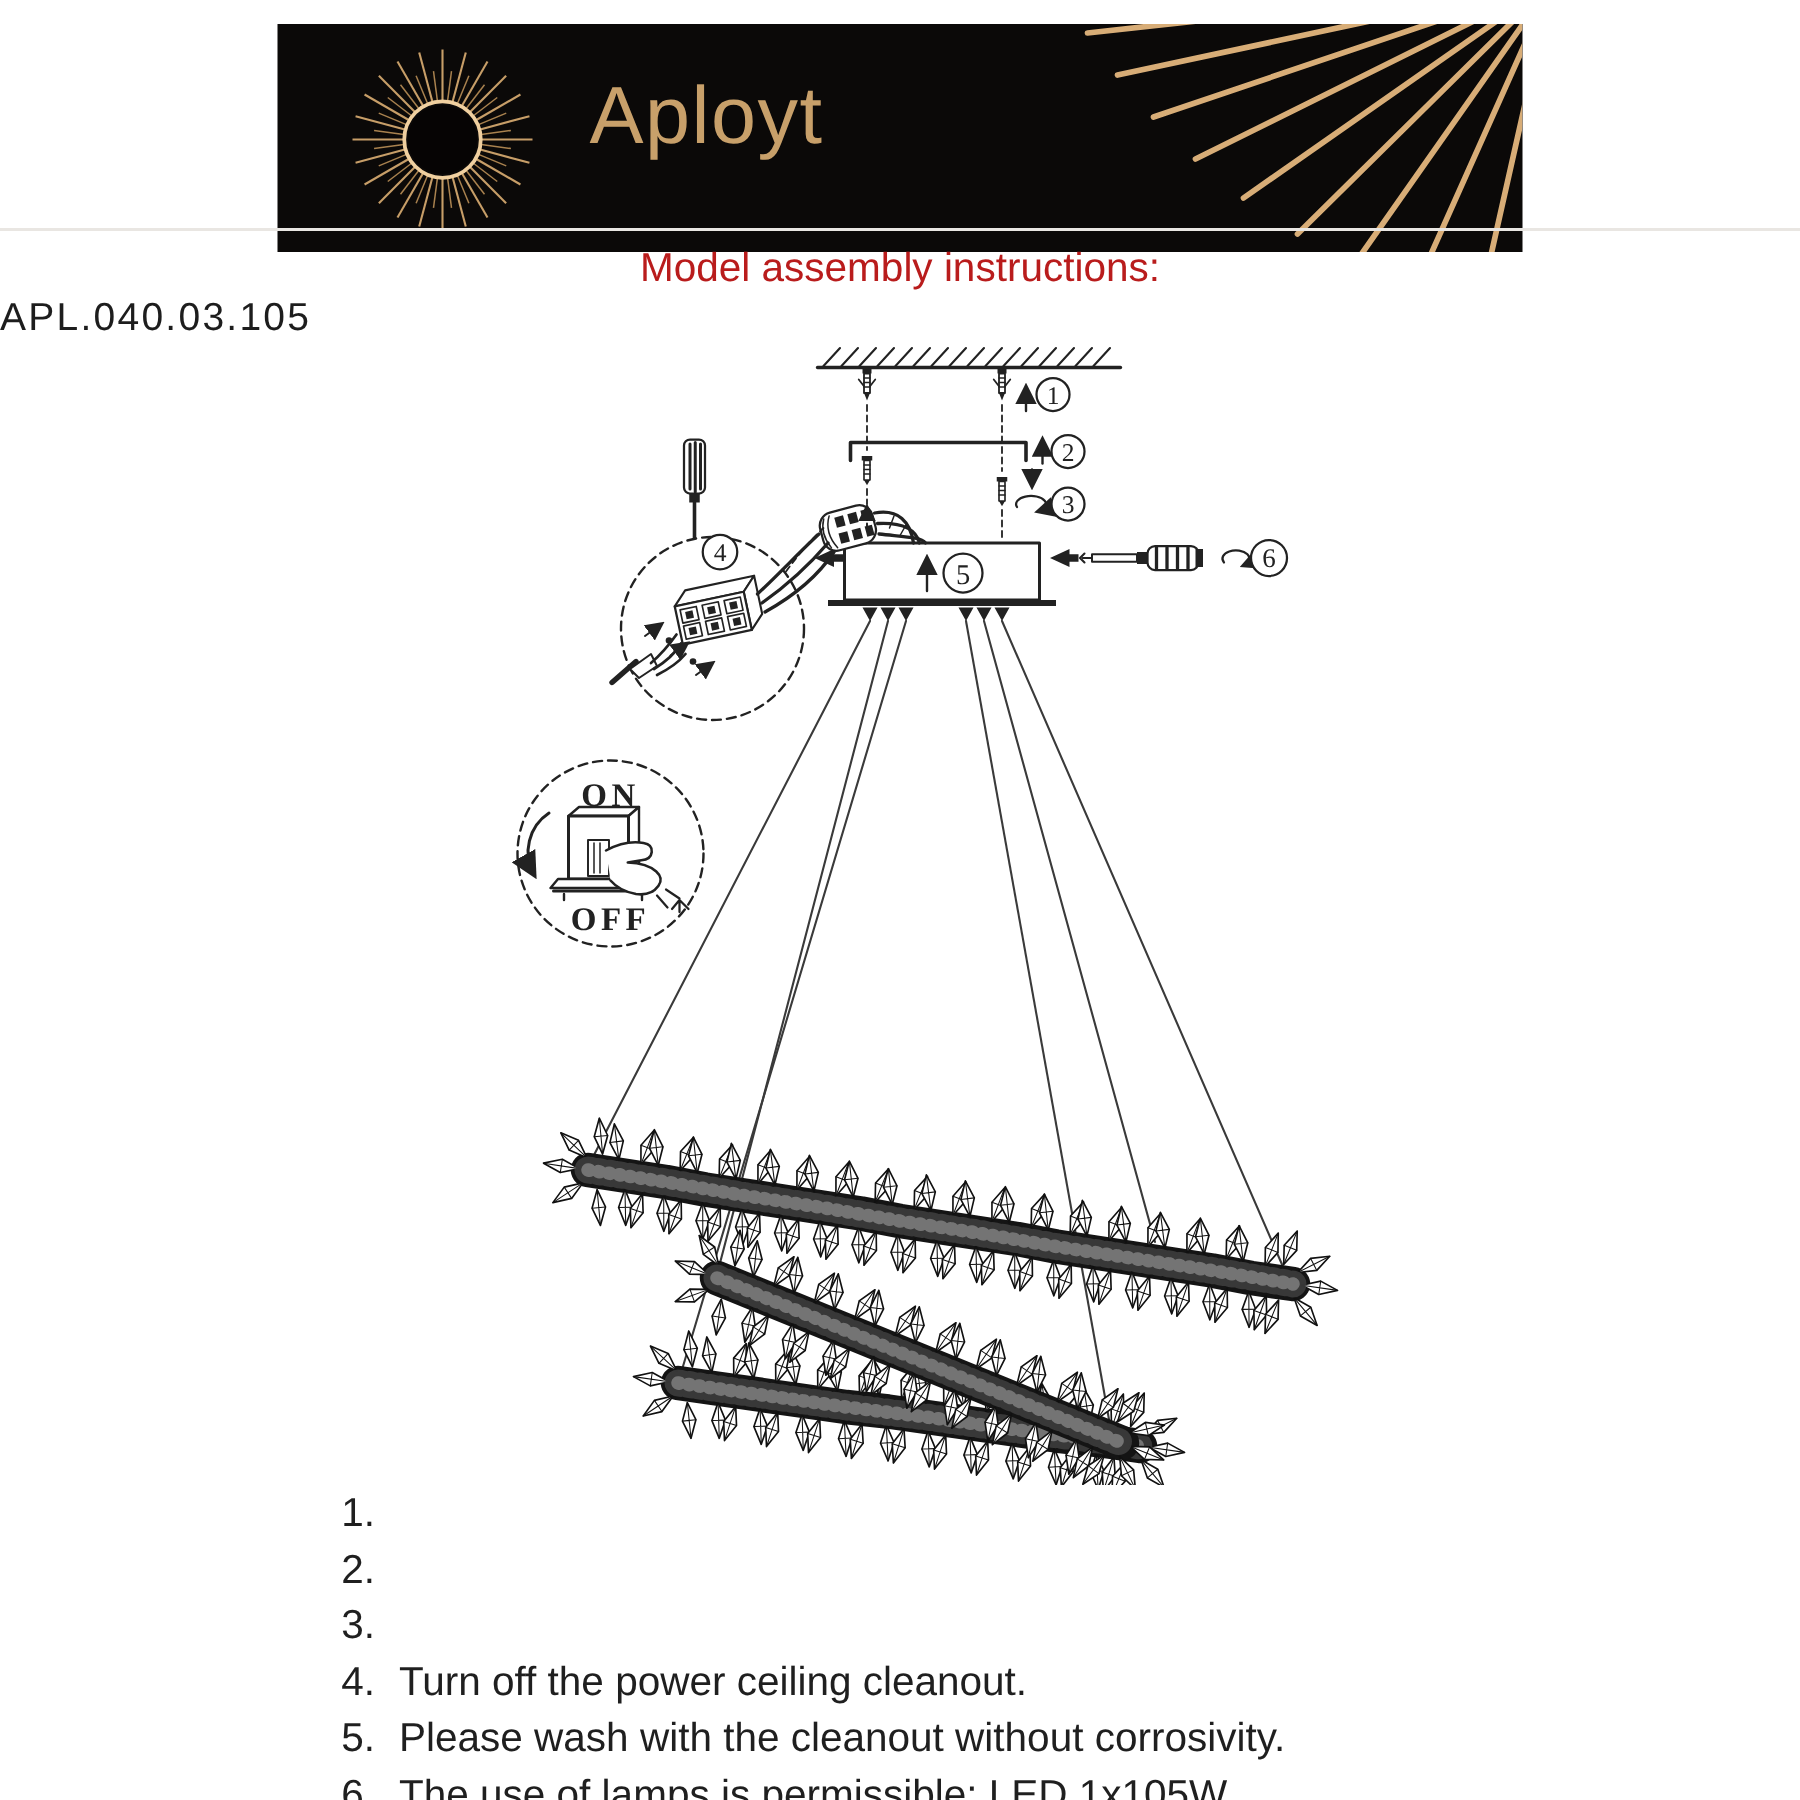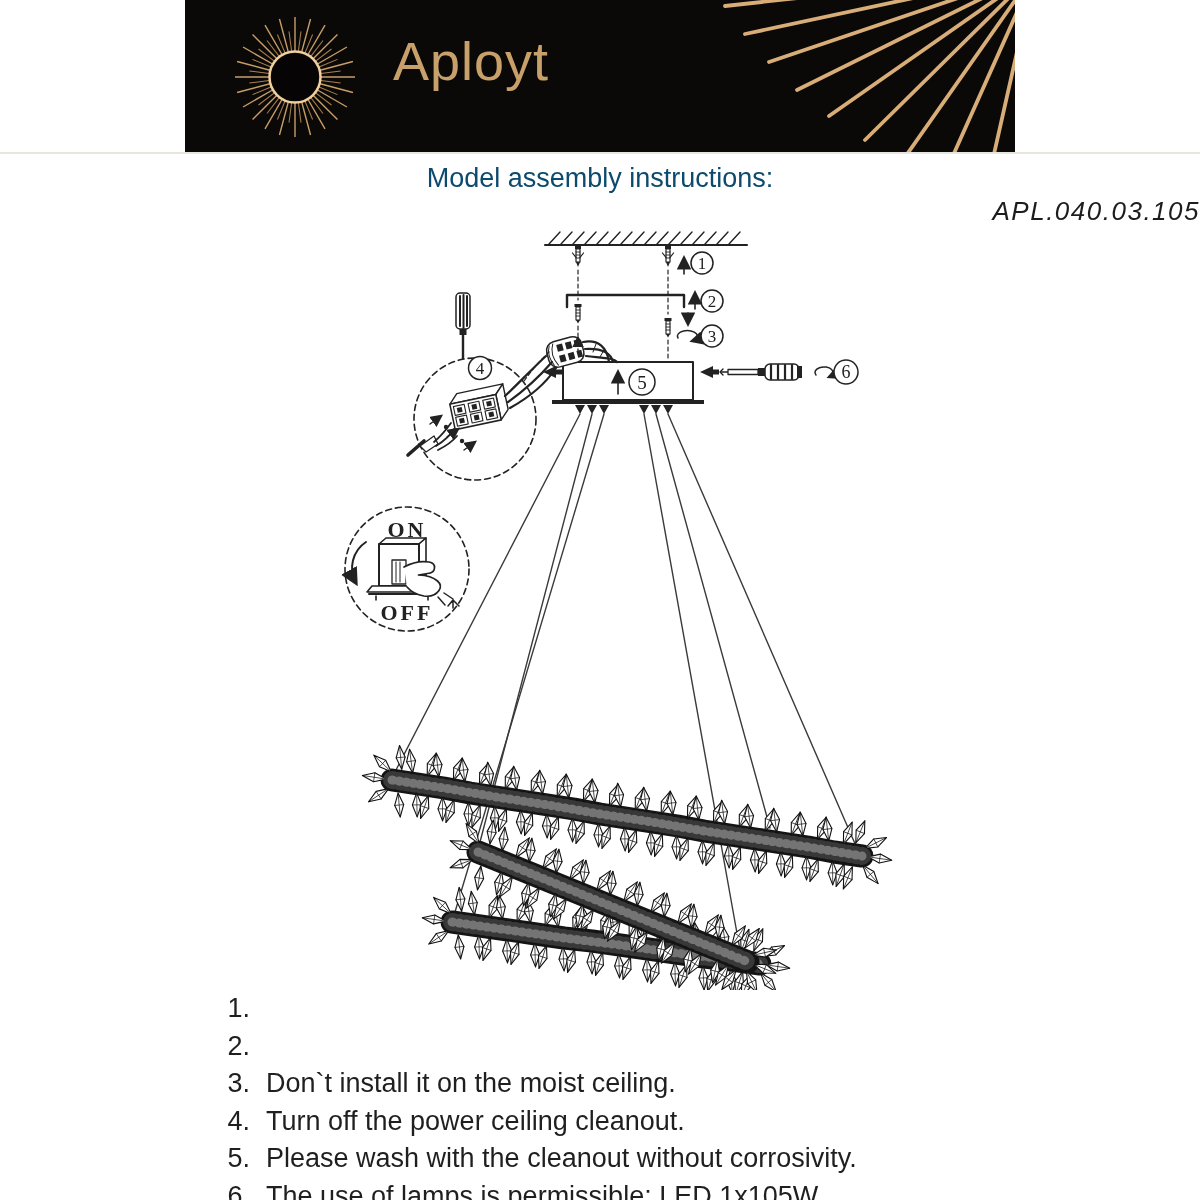--- a/index.html
+++ b/index.html
@@ -1,25 +1,25 @@
 <!DOCTYPE html>
 <html><head>
 <meta charset="utf-8">
 <style>
   html,body{margin:0;padding:0;background:#ffffff;}
   #page{position:relative;width:1200px;height:1200px;background:#ffffff;overflow:hidden;
         font-family:"Liberation Sans",sans-serif;color:#222;}
   
-  #banner{position:absolute;left:185px;top:0;width:830px;height:152px;background:#0b0908;overflow:hidden;}
+  #banner{position:absolute;left:185px;top:16px;width:830px;height:152px;background:#0b0908;overflow:hidden;}
   #brand{position:absolute;left:208px;top:30px;font-size:54px;letter-spacing:1px;color:#c8a06a;
          font-family:"Liberation Sans",sans-serif;font-weight:400;}
   #divider{position:absolute;left:0;top:152px;width:1200px;height:2px;background:#e9e6e2;}
   
-  #title{position:absolute;left:0;top:163px;width:1200px;text-align:center;font-size:27px;color:#0c4a6e;}
-  #model{position:absolute;left:0;top:196px;width:1200px;text-align:right;font-size:26px;letter-spacing:1.5px;color:#1d1d1d;font-style:italic;}
+  #title{position:absolute;left:0;top:163px;width:1200px;text-align:center;font-size:27px;color:#b91c1c;}
+  #model{position:absolute;left:0;top:196px;width:1200px;text-align:left;font-size:26px;letter-spacing:1.5px;color:#1d1d1d;}
   
   #ins{position:absolute;left:210px;top:990px;width:800px;}
   .ins-row{display:flex;font-size:27px;line-height:37.5px;color:#1f1f1f;}
   .ins-num{width:40px;text-align:right;margin-right:16px;flex:none;}
   svg{position:absolute;}
   text{font-family:"Liberation Serif",serif;}
 </style>
 </head>
 <body>
 
@@ -336,21 +336,20 @@
 
   <div id="ins">
     <div class="ins-row">
       <span class="ins-num">1.</span>
     </div>
     <div class="ins-row">
       <span class="ins-num">2.</span>
     </div>
     <div class="ins-row">
       <span class="ins-num">3.</span>
-      <span>Don`t install it on the moist ceiling.</span>
     </div>
     <div class="ins-row">
       <span class="ins-num">4.</span>
       <span>Turn off the power ceiling cleanout.</span>
     </div>
     <div class="ins-row">
       <span class="ins-num">5.</span>
       <span>Please wash with the cleanout without corrosivity.</span>
     </div>
     <div class="ins-row">

